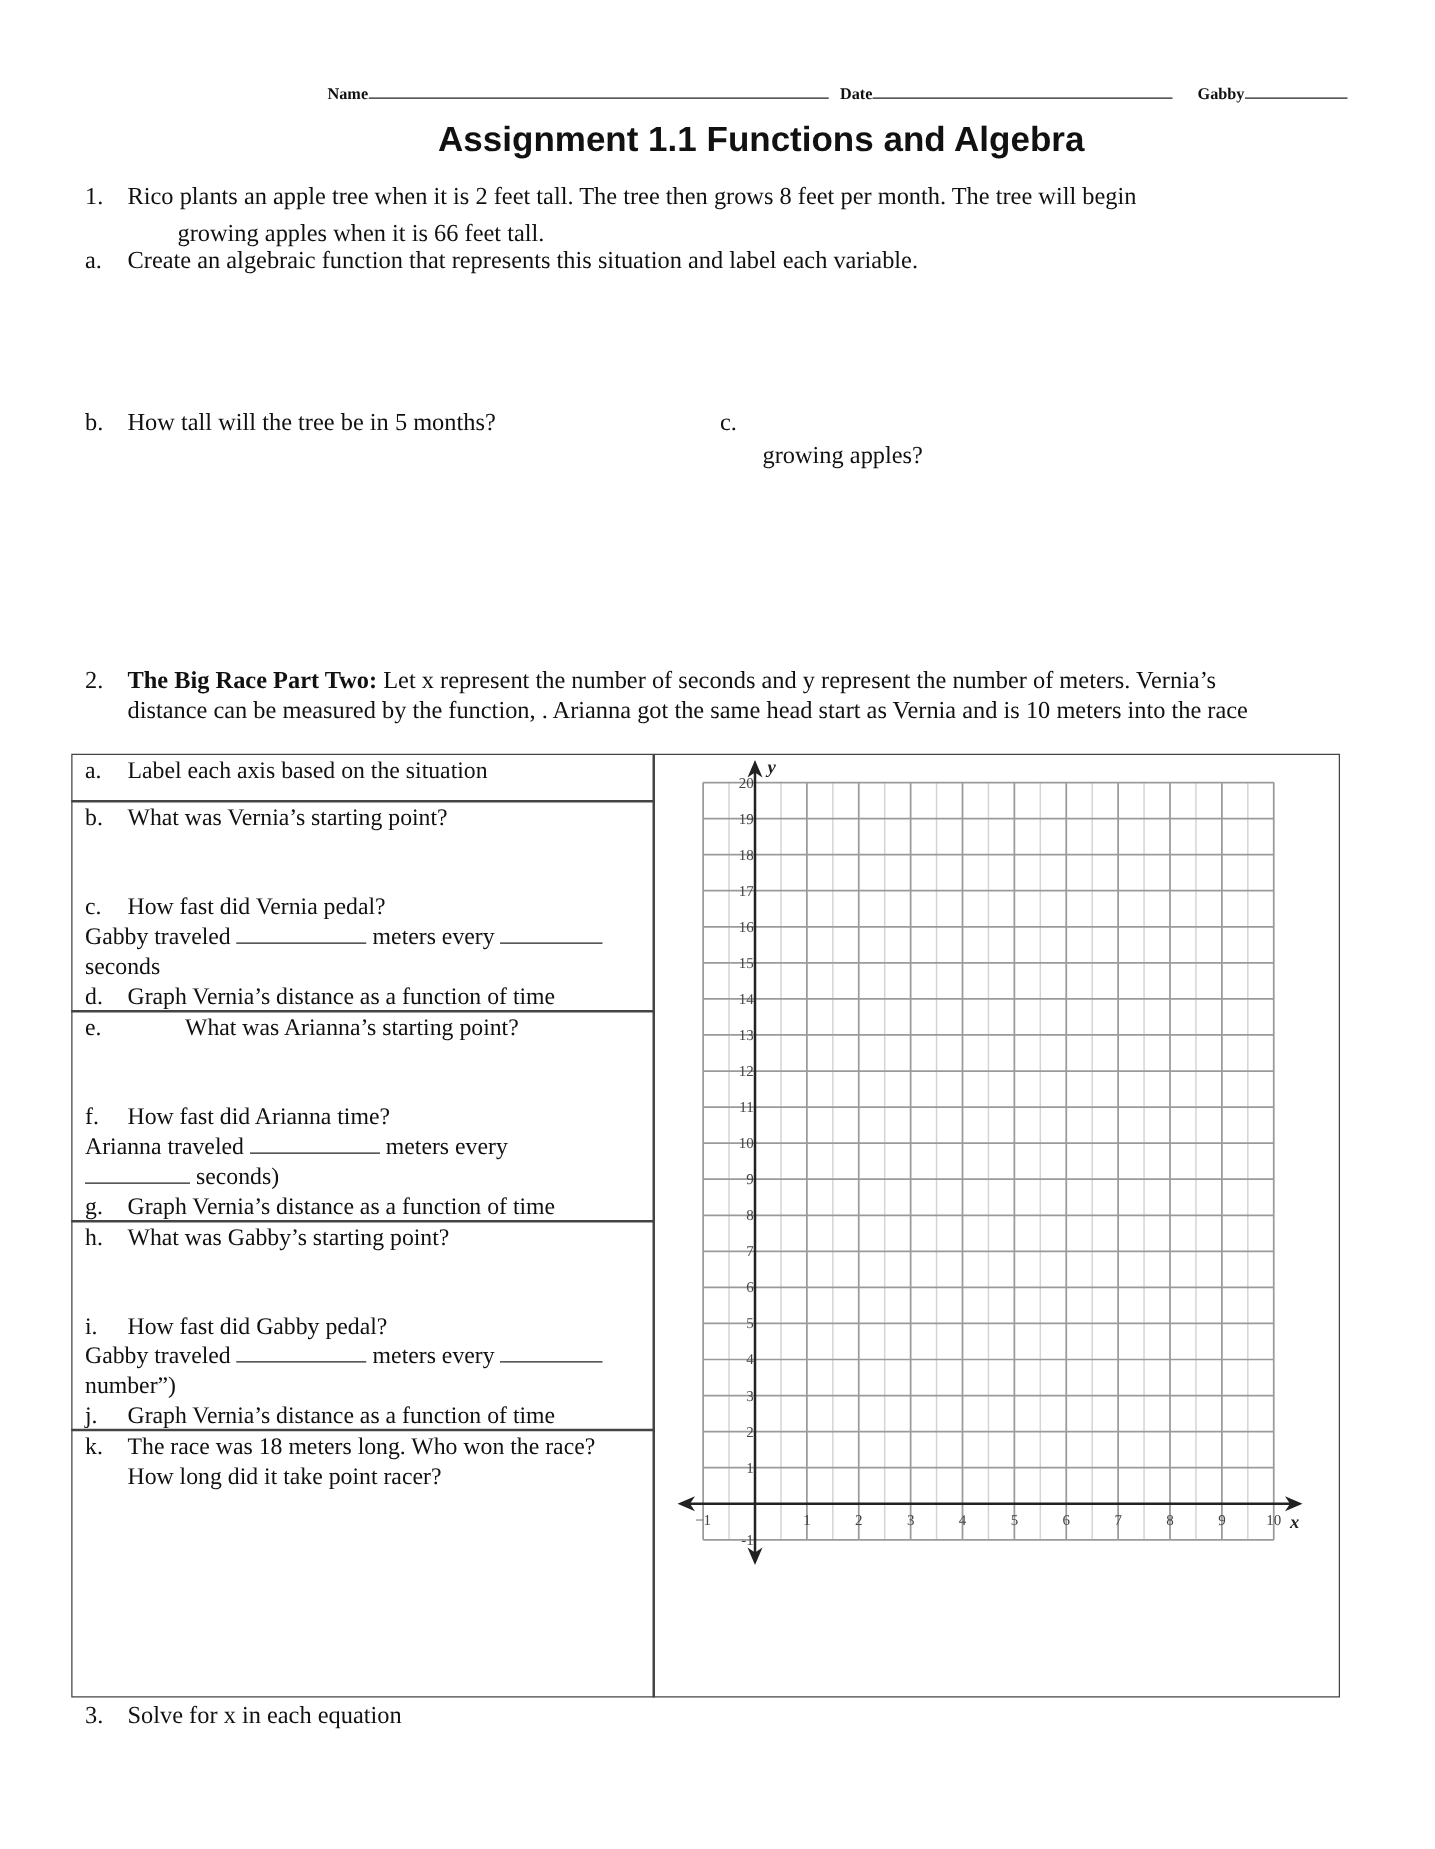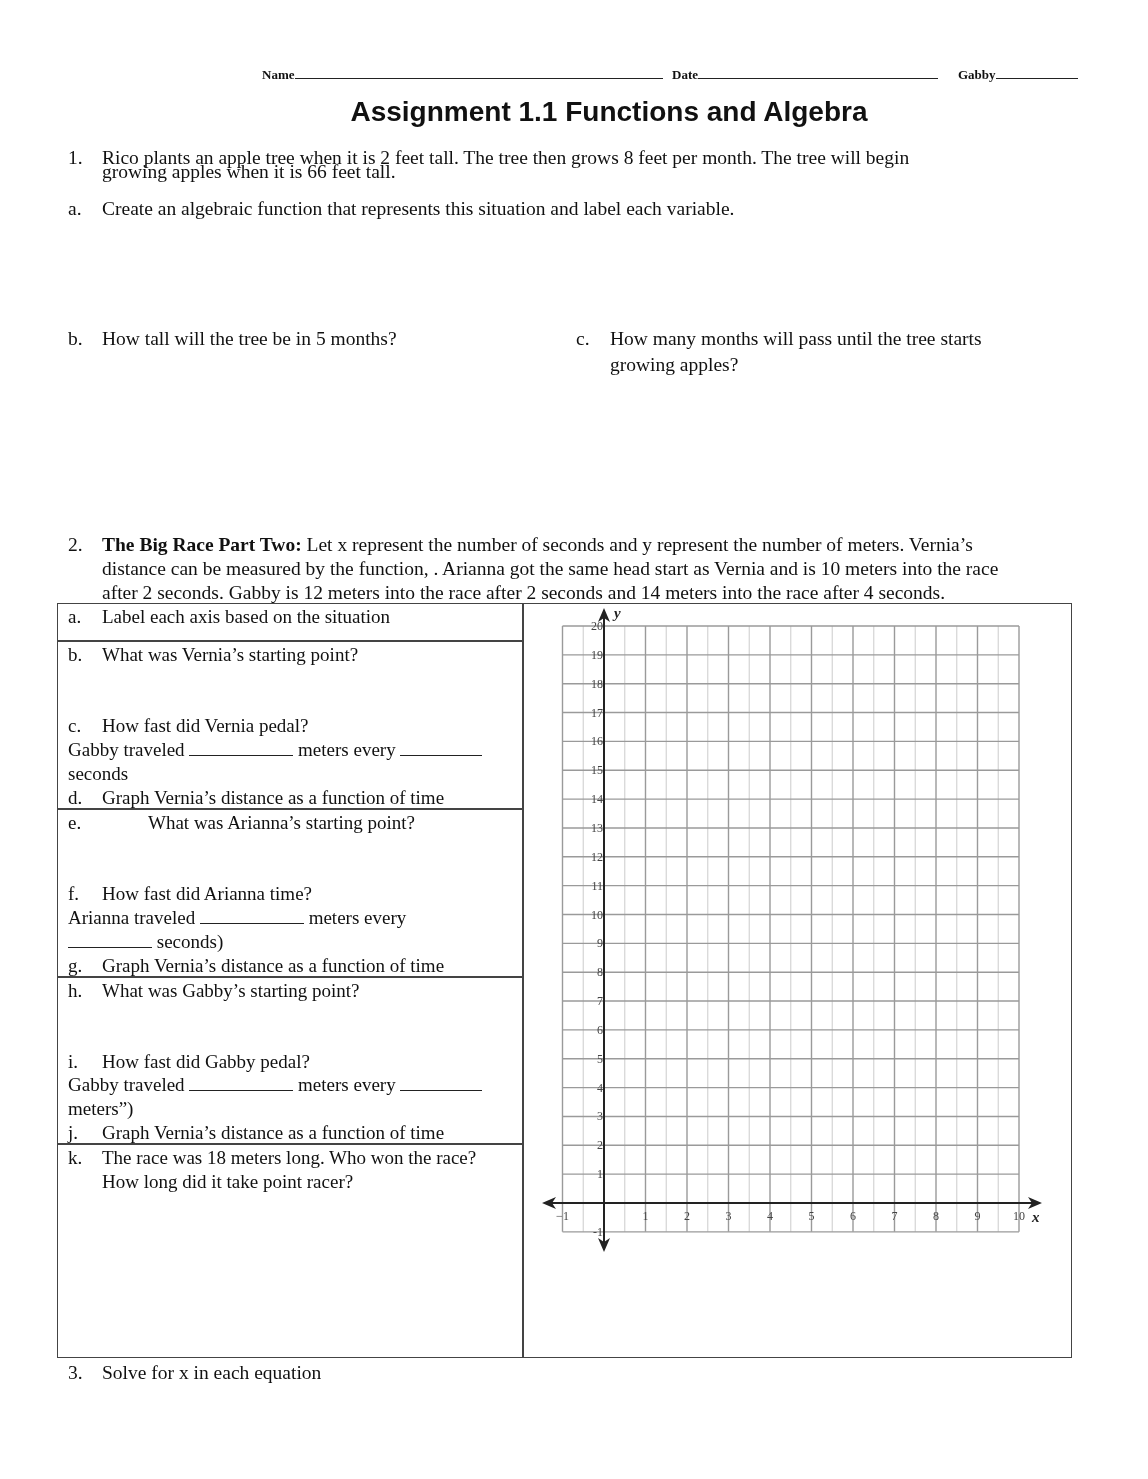--- a/index.html
+++ b/index.html
@@ -29,41 +29,39 @@
 </div>
 <div class="abs hdr" style="left:958px;">
   <span>Gabby</span><span class="uline" style="width:82px;"></span>
 </div>
 
 <div class="abs title">Assignment 1.1 Functions and Algebra</div>
 
 <div class="abs q" style="left:68px;top:145px;width:1040px;height:80px;">
   <span class="num" style="top:0;">1.</span>
   <span class="txt" style="top:0;white-space:nowrap;">Rico plants an apple tree when it is 2 feet tall. The tree then grows 8 feet per month. The tree will begin</span>
-  <span class="txt" style="top:14px;white-space:nowrap;">growing apples when it is 66 feet tall.</span>
+  <span class="txt" style="top:30px;white-space:nowrap;margin-left:40px;">growing apples when it is 66 feet tall.</span>
   <span class="num" style="top:51px;">a.</span>
   <span class="txt" style="top:51px;white-space:nowrap;">Create an algebraic function that represents this situation and label each variable.</span>
 </div>
 
 <div class="abs q" style="left:68px;top:326px;width:450px;height:30px;">
   <span class="num">b.</span>
   <span class="txt" style="white-space:nowrap;">How tall will the tree be in 5 months?</span>
 </div>
 
 <div class="abs q" style="left:576px;top:326px;width:520px;height:56px;">
   <span class="num">c.</span>
-  <span class="txt" style="white-space:nowrap;">How many months will pass until the tree starts</span>
   <span class="txt" style="top:26px;white-space:nowrap;">growing apples?</span>
 </div>
 
 <div class="abs q" style="left:68px;top:533px;width:1060px;height:75px;line-height:24px;">
   <span class="num">2.</span>
   <span class="txt" style="white-space:nowrap;"><span style="font-weight:bold;">The Big Race Part Two:</span><span> Let x represent the number of seconds and y represent the number of meters. Vernia’s</span></span>
   <span class="txt" style="top:24px;white-space:nowrap;">distance can be measured by the function, . Arianna got the same head start as Vernia and is 10 meters into the race</span>
-  <span class="txt" style="top:48px;white-space:nowrap;">after 2 seconds. Gabby is 12 meters into the race after 2 seconds and 14 meters into the race after 4 seconds.</span>
 </div>
 
 <div class="table"></div>
 <div class="vline"></div>
 <div class="hline" style="top:640px;"></div>
 <div class="hline" style="top:808px;"></div>
 <div class="hline" style="top:976px;"></div>
 <div class="hline" style="top:1143px;"></div>
 
 <div class="cell" style="left:68px;top:605px;">
@@ -109,21 +107,21 @@
 <div class="cell" style="left:102px;top:979px;white-space:nowrap;">What was Gabby’s starting point?</div>
 
 <div class="cell" style="left:68px;top:1050px;">i.</div>
 <div class="cell" style="left:102px;top:1050px;white-space:nowrap;">How fast did Gabby pedal?</div>
 <div class="cell" style="left:68px;top:1073px;white-space:nowrap;">
   <span>Gabby traveled</span>
   <span class="blank" style="width:104px;"></span>
   <span>meters every</span>
   <span class="blank" style="width:82px;"></span>
 </div>
-<div class="cell" style="left:68px;top:1097px;">meters”)</div>
+<div class="cell" style="left:68px;top:1097px;">number”)</div>
 
 <div class="cell" style="left:68px;top:1121px;">j.</div>
 <div class="cell" style="left:102px;top:1121px;white-space:nowrap;">Graph Vernia’s distance as a function of time</div>
 
 <div class="cell" style="left:68px;top:1146px;">k.</div>
 <div class="cell" style="left:102px;top:1146px;white-space:nowrap;">The race was 18 meters long. Who won the race?</div>
 <div class="cell" style="left:102px;top:1170px;white-space:nowrap;">How long did it take point racer?</div>
 
 <svg class="abs" style="left:530px;top:604px;" width="535" height="660" viewBox="530 604 535 660">
   <g id="minor" stroke="#d4d4d4" stroke-width="1.2">

